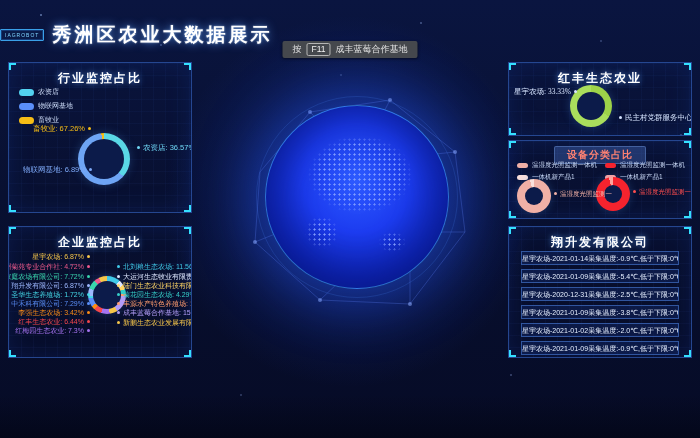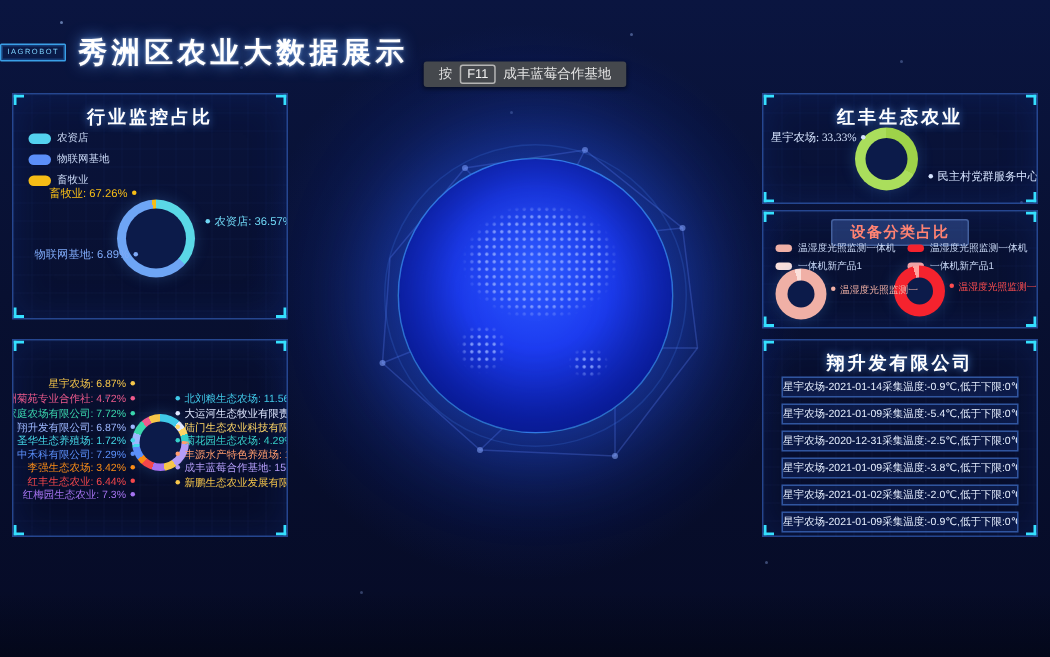--- a/index.html
+++ b/index.html
@@ -141,20 +141,21 @@
     <div class="clabel big l" style="right: 100px; top: 61px; color: rgb(246, 189, 22);">畜牧业: 67.26%</div>
     <div class="clabel big r" style="left: 128px; top: 80px; color: rgb(111, 215, 245);">农资店: 36.57%</div>
     <div class="clabel big l" style="left: 14px; top: 102px; color: rgb(126, 169, 247);">物联网基地: 6.89%</div>
   </div>
 
   <div class="panel" id="p2">
     <i class="corner tl"></i>
       <i class="corner tr"></i>
     <i class="corner bl"></i>
       <i class="corner br"></i>
+    <div class="panel-title">企业监控占比</div>
     <div class="donut" style="left: 79px; top: 49px; width: 38px; height: 38px; background: conic-gradient(rgb(64, 201, 232) 0deg, rgb(64, 201, 232) 41.6202deg, rgb(223, 232, 255) 41.6202deg, rgb(223, 232, 255) 57.8218deg, rgb(255, 214, 102) 57.8218deg, rgb(255, 214, 102) 71.8632deg, rgb(54, 207, 201) 71.8632deg, rgb(54, 207, 201) 87.3087deg, rgb(255, 156, 110) 87.3087deg, rgb(255, 156, 110) 92.7093deg, rgb(179, 157, 247) 92.7093deg, rgb(179, 157, 247) 146.787deg, rgb(246, 198, 74) 146.787deg, rgb(246, 198, 74) 171.521deg, rgb(165, 115, 240) 171.521deg, rgb(165, 115, 240) 197.804deg, rgb(245, 71, 75) 197.804deg, rgb(245, 71, 75) 220.99deg, rgb(250, 140, 22) 220.99deg, rgb(250, 140, 22) 233.303deg, rgb(91, 143, 249) 233.303deg, rgb(91, 143, 249) 259.55deg, rgb(69, 216, 232) 259.55deg, rgb(69, 216, 232) 265.743deg, rgb(157, 184, 255) 265.743deg, rgb(157, 184, 255) 290.477deg, rgb(58, 214, 173) 290.477deg, rgb(58, 214, 173) 318.272deg, rgb(237, 90, 140) 318.272deg, rgb(237, 90, 140) 335.266deg, rgb(246, 198, 74) 335.266deg, rgb(246, 198, 74) 360deg);">
       <div class="hole" style="inset:5px"></div>
     </div>
     <div class="clabel l" style="right: 101px; top: 25px; color: rgb(246, 198, 74);">星宇农场: 6.87%</div>
     <div class="clabel l" style="right: 101px; top: 35px; color: rgb(237, 90, 140);">秀洲菊苑专业合作社: 4.72%</div>
     <div class="clabel l" style="right: 101px; top: 45px; color: rgb(58, 214, 173);">家庭农场有限公司: 7.72%</div>
     <div class="clabel l" style="right: 101px; top: 54px; color: rgb(157, 184, 255);">翔升发有限公司: 6.87%</div>
     <div class="clabel l" style="right: 101px; top: 63px; color: rgb(69, 216, 232);">圣华生态养殖场: 1.72%</div>
     <div class="clabel l" style="right: 101px; top: 72px; color: rgb(91, 143, 249);">中禾科有限公司: 7.29%</div>
     <div class="clabel l" style="right: 101px; top: 81px; color: rgb(250, 140, 22);">李强生态农场: 3.42%</div>

